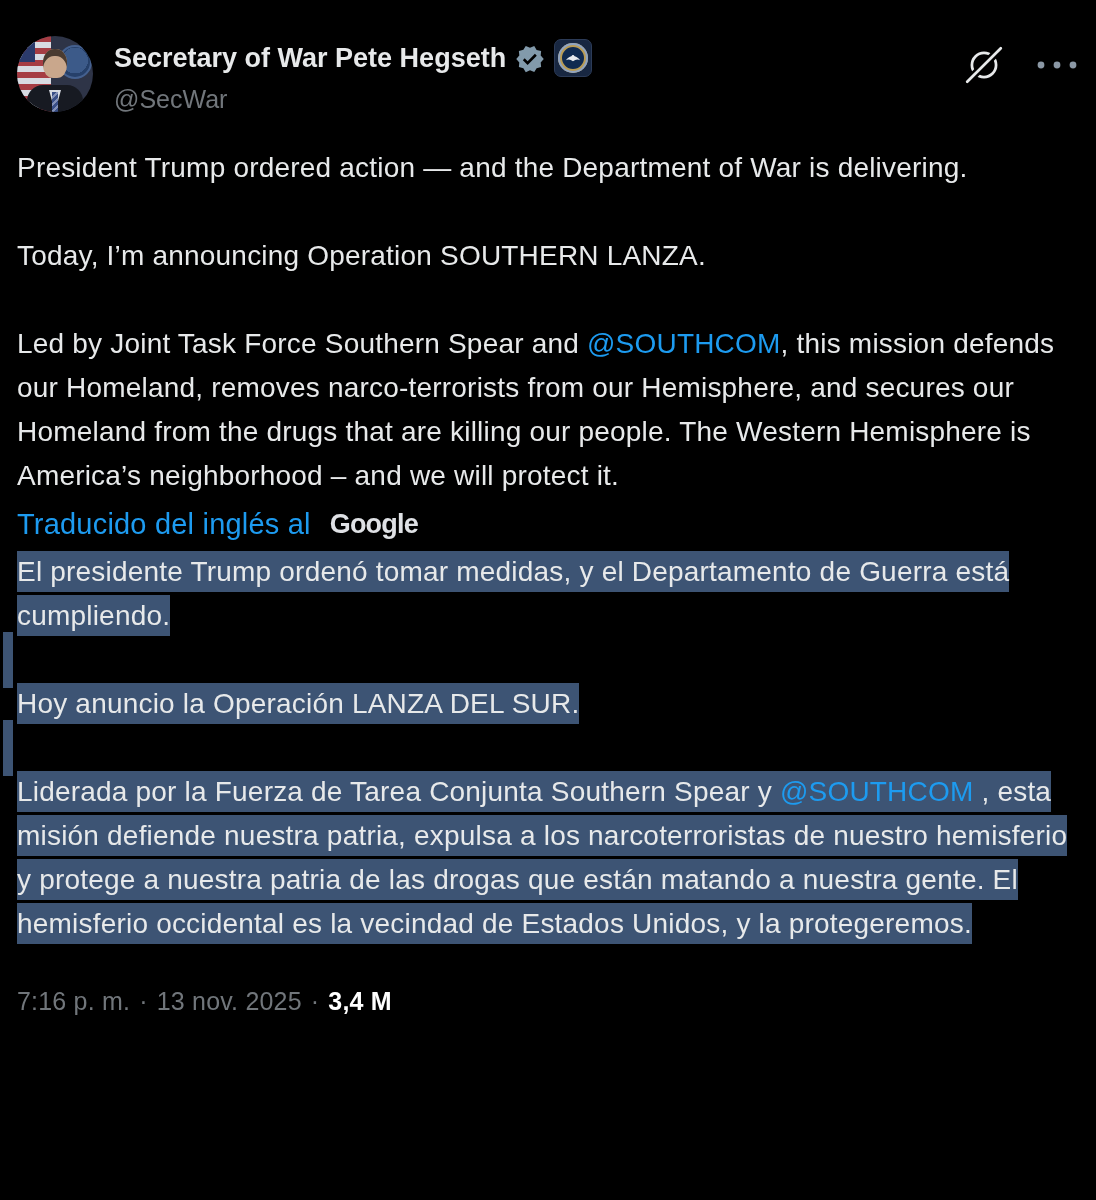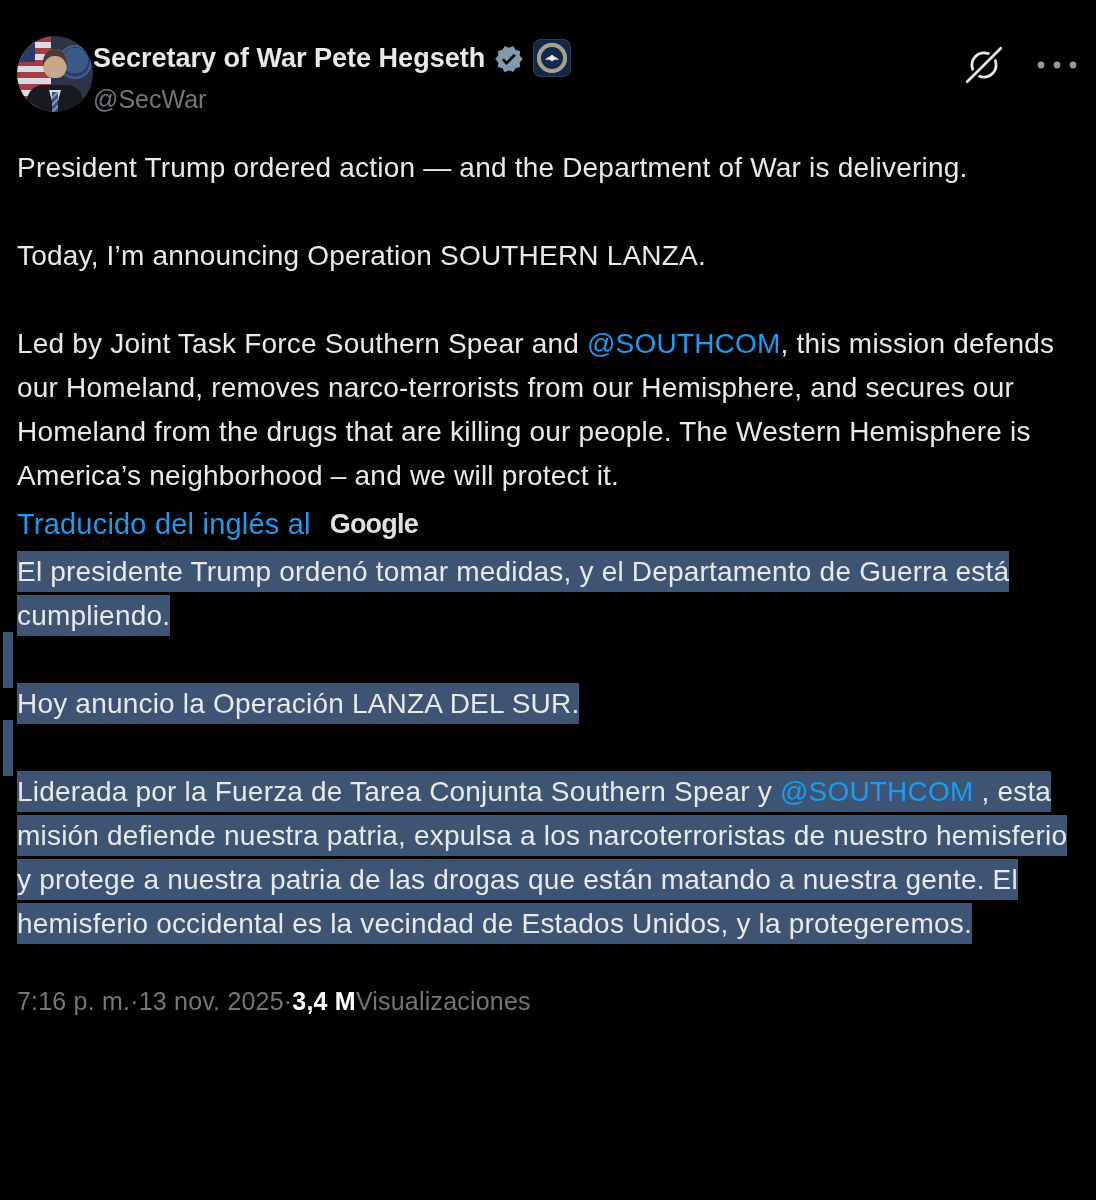--- a/index.html
+++ b/index.html
@@ -23,21 +23,21 @@
     border:2px solid #44608f; box-sizing:border-box; }
   .avatar .head { position:absolute; left:50%; top:13px; transform:translateX(-50%);
     width:24px; height:29px; border-radius:46% 46% 42% 42%; background:#c9a78c;
     box-shadow:inset 0 7px 0 #4a3b31; }
   .avatar .suit { position:absolute; left:50%; bottom:-3px; transform:translateX(-50%);
     width:56px; height:30px; border-radius:16px 16px 0 0; background:#171a22; }
   .avatar .shirt { position:absolute; left:50%; bottom:0; transform:translateX(-50%);
     width:12px; height:22px; background:#d8dbe2; clip-path:polygon(0 0,100% 0,50% 100%); }
   .avatar .tie { position:absolute; left:50%; bottom:0; transform:translateX(-50%);
     width:6px; height:20px; background:repeating-linear-gradient(135deg,#3a4f86 0 3px,#8390b6 3px 5px); }
-  .id-block { flex:1; min-width:0; padding-top:3px; }
+  .id-block { flex:1; min-width:0; margin-left:21px; padding-top:3px; }
   .name-row { display:flex; align-items:center; gap:9px; }
   .display-name { font-size:27px; font-weight:700; color:#e7e9ea; line-height:32px; cursor:pointer; }
   .verified { width:30px; height:30px; flex:none; margin-top:1px; }
   .affiliate {
     width:38px; height:38px; flex:none; border-radius:7px; background:#182741;
     border:1px solid #2c3b57; display:flex; align-items:center; justify-content:center;
     cursor:pointer; box-sizing:border-box;
   }
   .seal-circle { width:30px; height:30px; border-radius:50%; background:#102a50;
     box-shadow:inset 0 0 0 2px #90a4c2, inset 0 0 0 4px #b99c55;
@@ -60,21 +60,21 @@
     background:#3d5474; padding:5px 0;
     -webkit-box-decoration-break:clone; box-decoration-break:clone;
   }
   .blank-sel { height:44px; position:relative; }
   .strip { position:absolute; left:-14px; top:-6px; width:10px; height:56px; background:#3d5474; }
   
   .rate-row { margin-top:31px; display:flex; align-items:center; gap:20px; }
   .rate-label { color:#71767b; font-size:25px; }
   .thumb-down-svg { transform:rotate(180deg) scaleX(-1); }
   
-  .meta-row { margin-top:33px; display:flex; align-items:baseline; 
+  .meta-row { margin-top:33px; display:flex; align-items:baseline; gap:9px;
     font-size:25px; color:#71767b; }
   .views-count { color:#ffffff; font-weight:700; }
 </style>
 </head>
 <body>
 
 <div class="post">
 
   <header class="post-header">
     <div class="avatar">
@@ -148,17 +148,16 @@
       <p><span class="sel"><span>Liderada por la Fuerza de Tarea Conjunta Southern Spear y </span><a class="link">@SOUTHCOM</a><span> , esta misión defiende nuestra patria, expulsa a los narcoterroristas de nuestro hemisferio y protege a nuestra patria de las drogas que están matando a nuestra gente. El hemisferio occidental es la vecindad de Estados Unidos, y la protegeremos.</span></span></p>
     </section>
 
 
     <div class="meta-row">
       <span>7:16 p. m.</span>
       <span>·</span>
       <span>13 nov. 2025</span>
       <span>·</span>
       <span class="views-count">3,4 M</span>
-      <span>Visualizaciones</span>
     </div>
 
   </main>
 </div>
 
 </body></html>

